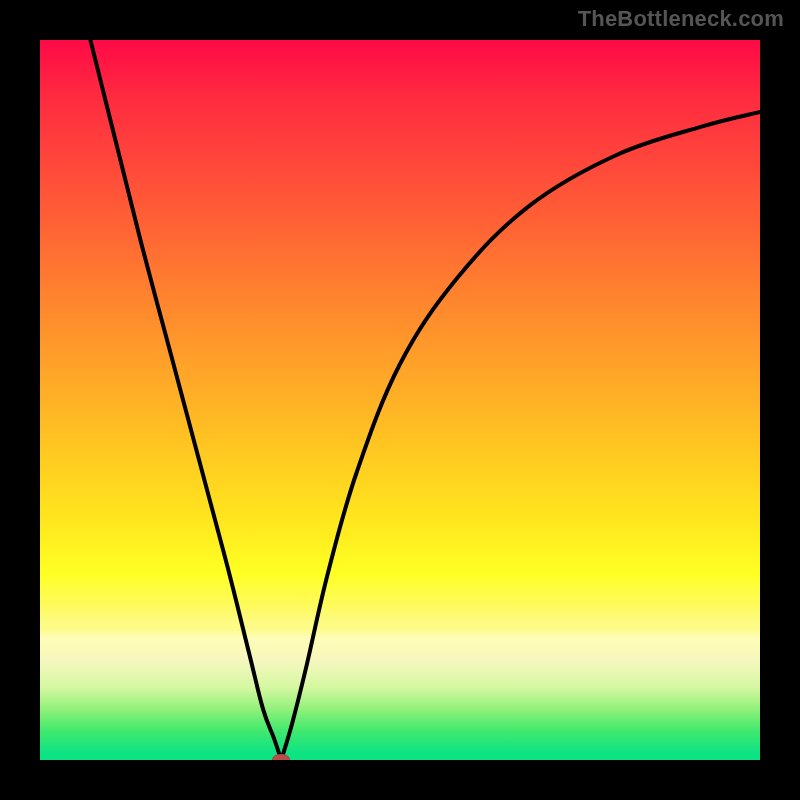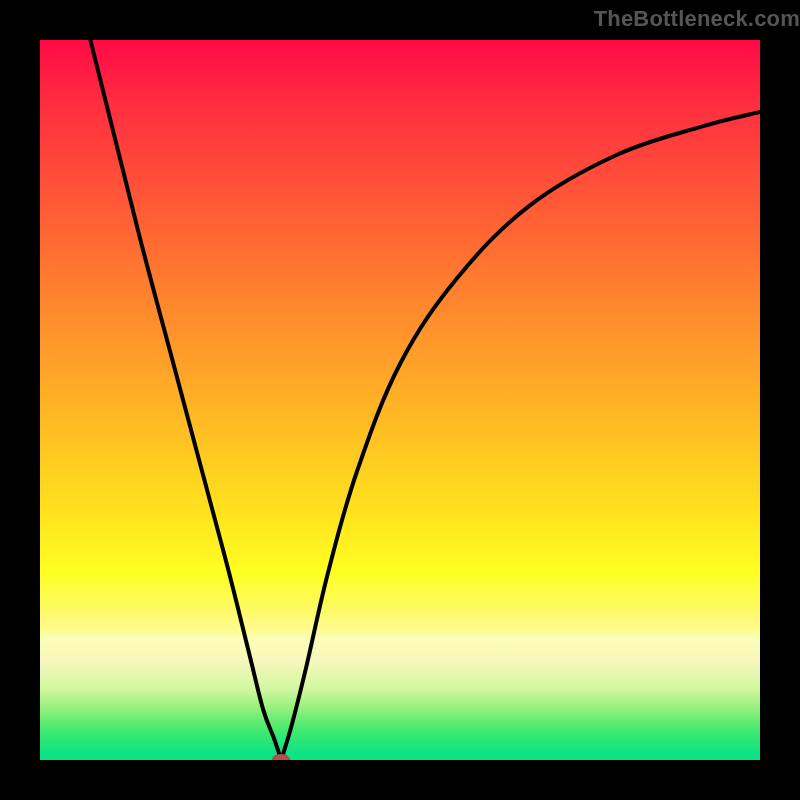--- a/index.html
+++ b/index.html
@@ -12,21 +12,21 @@
   }
   .outer {
     position: relative;
     width: 800px;
     height: 800px;
     background: #000;
   }
   .watermark {
     position: absolute;
     top: 6px;
-    right: 0;
+    right: 16px;
     color: #555;
     font-size: 22px;
     font-weight: 600;
     letter-spacing: 0.2px;
     user-select: none;
   }
   .plot {
     position: absolute;
     left: 40px;
     top: 40px;

